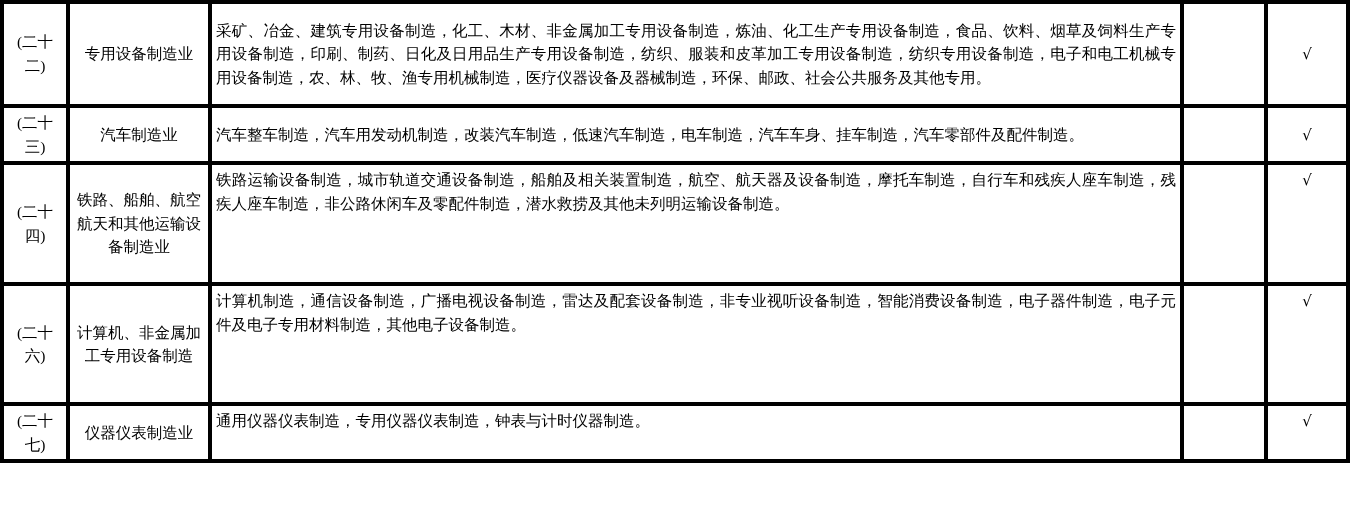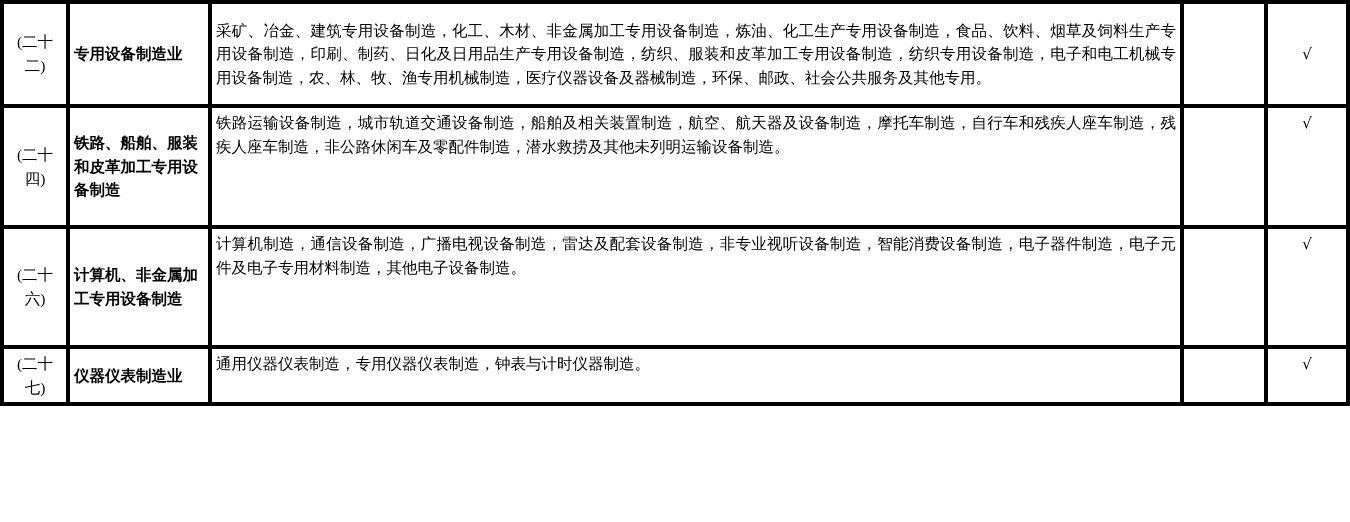--- a/index.html
+++ b/index.html
@@ -40,22 +40,22 @@
   col.c-mark2 { width: 82px; }
 
   td.num {
     text-align: center;
     font-size: 15px;
     letter-spacing: 0px;
     padding: 2px 2px;
     line-height: 1.45;
   }
   td.name {
-    text-align: left;
-    font-weight: bold;
+    text-align: center;
+    font-weight: normal;
     font-size: 15.5px;
     line-height: 1.5;
     padding: 3px 6px;
   }
   td.desc {
     text-align: justify;
     text-justify: inter-ideograph;
     font-size: 15.5px;
     line-height: 1.58;
     padding: 4px 7px 4px 7px;
@@ -85,23 +85,30 @@
       <col class="c-mark2">
     </colgroup>
     <tbody>
       <tr style="height:104px;">
         <td class="num">(二十二)</td>
         <td class="name">专用设备制造业</td>
         <td class="desc">采矿、冶金、建筑专用设备制造，化工、木材、非金属加工专用设备制造，炼油、化工生产专用设备制造，食品、饮料、烟草及饲料生产专用设备制造，印刷、制药、日化及日用品生产专用设备制造，纺织、服装和皮革加工专用设备制造，纺织专用设备制造，电子和电工机械专用设备制造，农、林、牧、渔专用机械制造，医疗仪器设备及器械制造，环保、邮政、社会公共服务及其他专用。</td>
         <td class="mark"></td>
         <td class="mark"><span class="check">√</span></td>
       </tr>
+      <tr style="height:55px;">
+        <td class="num">(二十三)</td>
+        <td class="name">汽车制造业</td>
+        <td class="desc">汽车整车制造，汽车用发动机制造，改装汽车制造，低速汽车制造，电车制造，汽车车身、挂车制造，汽车零部件及配件制造。</td>
+        <td class="mark"></td>
+        <td class="mark"><span class="check">√</span></td>
+      </tr>
       <tr style="height:121px;">
         <td class="num">(二十四)</td>
-        <td class="name">铁路、船舶、服装和皮革加工专用设备制造</td>
+        <td class="name">铁路、船舶、航空航天和其他运输设备制造业</td>
         <td class="desc" style="vertical-align:top;">铁路运输设备制造，城市轨道交通设备制造，船舶及相关装置制造，航空、航天器及设备制造，摩托车制造，自行车和残疾人座车制造，残疾人座车制造，非公路休闲车及零配件制造，潜水救捞及其他未列明运输设备制造。</td>
         <td class="mark"></td>
         <td class="mark" style="vertical-align:top;"><span class="check">√</span></td>
       </tr>
       <tr style="height:120px;">
         <td class="num">(二十六)</td>
         <td class="name">计算机、非金属加工专用设备制造</td>
         <td class="desc" style="vertical-align:top;">计算机制造，通信设备制造，广播电视设备制造，雷达及配套设备制造，非专业视听设备制造，智能消费设备制造，电子器件制造，电子元件及电子专用材料制造，其他电子设备制造。</td>
         <td class="mark"></td>
         <td class="mark" style="vertical-align:top;"><span class="check">√</span></td>

